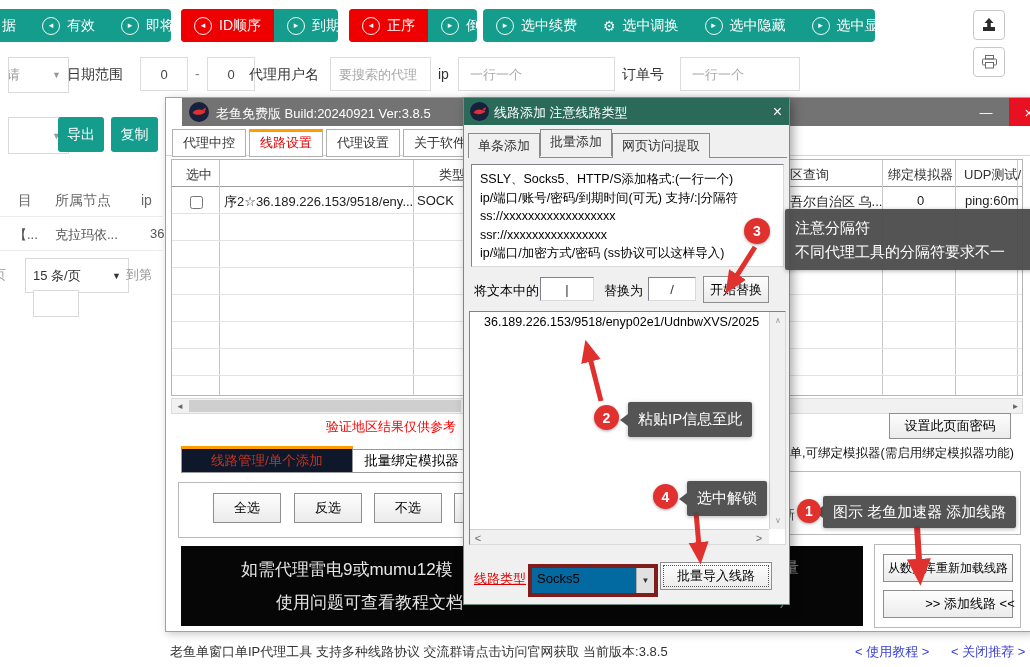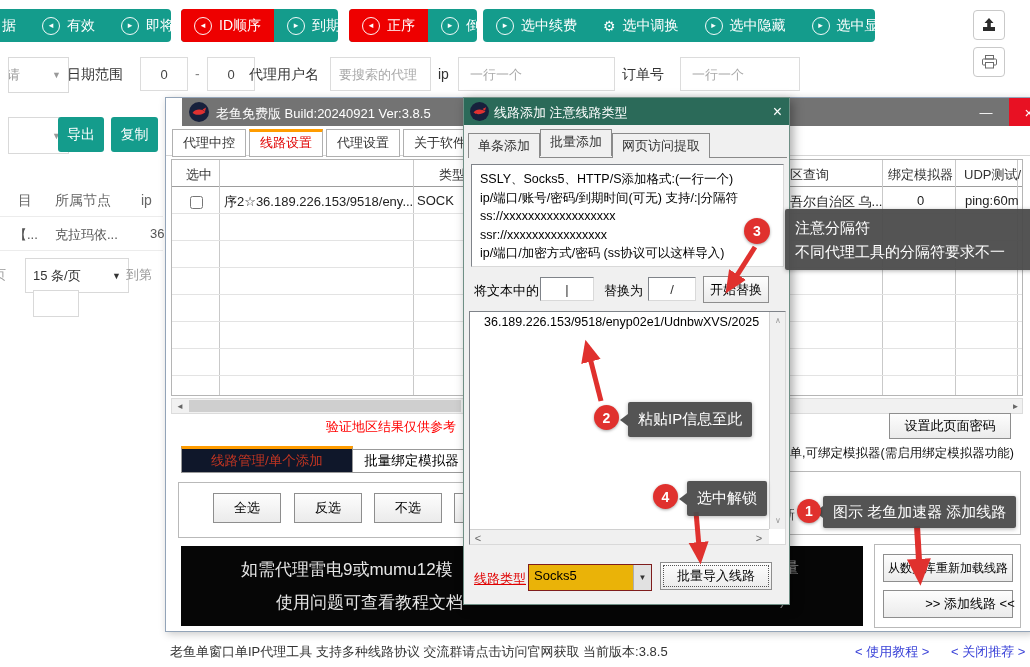--- a/index.html
+++ b/index.html
@@ -27,21 +27,21 @@
   .dtab{border:1px solid #8a8a8a;border-bottom:none;padding:3px 9px;background:#f0f0f0;font-size:13px;display:inline-block;position:relative;cursor:pointer;}
   .dtab.sel{margin-bottom:-1px;padding-bottom:5px;z-index:2;top:-2px;}
   .gline{position:absolute;background:#e3e3e3;}
   .vline{position:absolute;background:#c9c9c9;}
   .hdrtxt{position:absolute;font-size:13px;color:#333;white-space:nowrap;}
   .celltxt{position:absolute;font-size:13px;color:#222;white-space:nowrap;}
   
   .tooltip{position:absolute;background:rgba(75,75,75,.95);color:#fff;font-size:15px;display:flex;flex-direction:column;justify-content:center;padding:2px 10px;z-index:46;border-radius:2px;white-space:nowrap;box-shadow:0 1px 4px rgba(0,0,0,.3);}
   .tooltip .notch{position:absolute;left:-8px;top:50%;margin-top:-6px;width:0;height:0;border:6px solid transparent;border-right:8px solid rgba(75,75,75,.95);border-left:none;}
   .cnum{position:absolute;border-radius:50%;background:#e0312e;color:#fff;display:flex;align-items:center;justify-content:center;font-size:14px;font-weight:bold;z-index:47;box-shadow:0 1px 3px rgba(0,0,0,.35);}
-  .combo{position:absolute;background:#eab308;border:1px solid #7f1d1d;display:flex;align-items:stretch;}
+  .combo{position:absolute;background:#0369a1;border:4px solid #7f1d1d;display:flex;align-items:stretch;}
   .combo .fld{flex:1;padding:3px 5px;font-size:13px;color:#000;}
   .combo .drop{width:17px;background:#e1e1e1;border-left:1px solid #adadad;display:flex;align-items:center;justify-content:center;font-size:8px;color:#333;cursor:pointer;}
   .sb{background:#f1f1f1;border:1px solid #dcdcdc;}
   .sba{display:flex;align-items:center;justify-content:center;color:#666;font-size:8px;cursor:pointer;}
 </style>
 </head>
 <body>
 
 <div id="screen">
 

